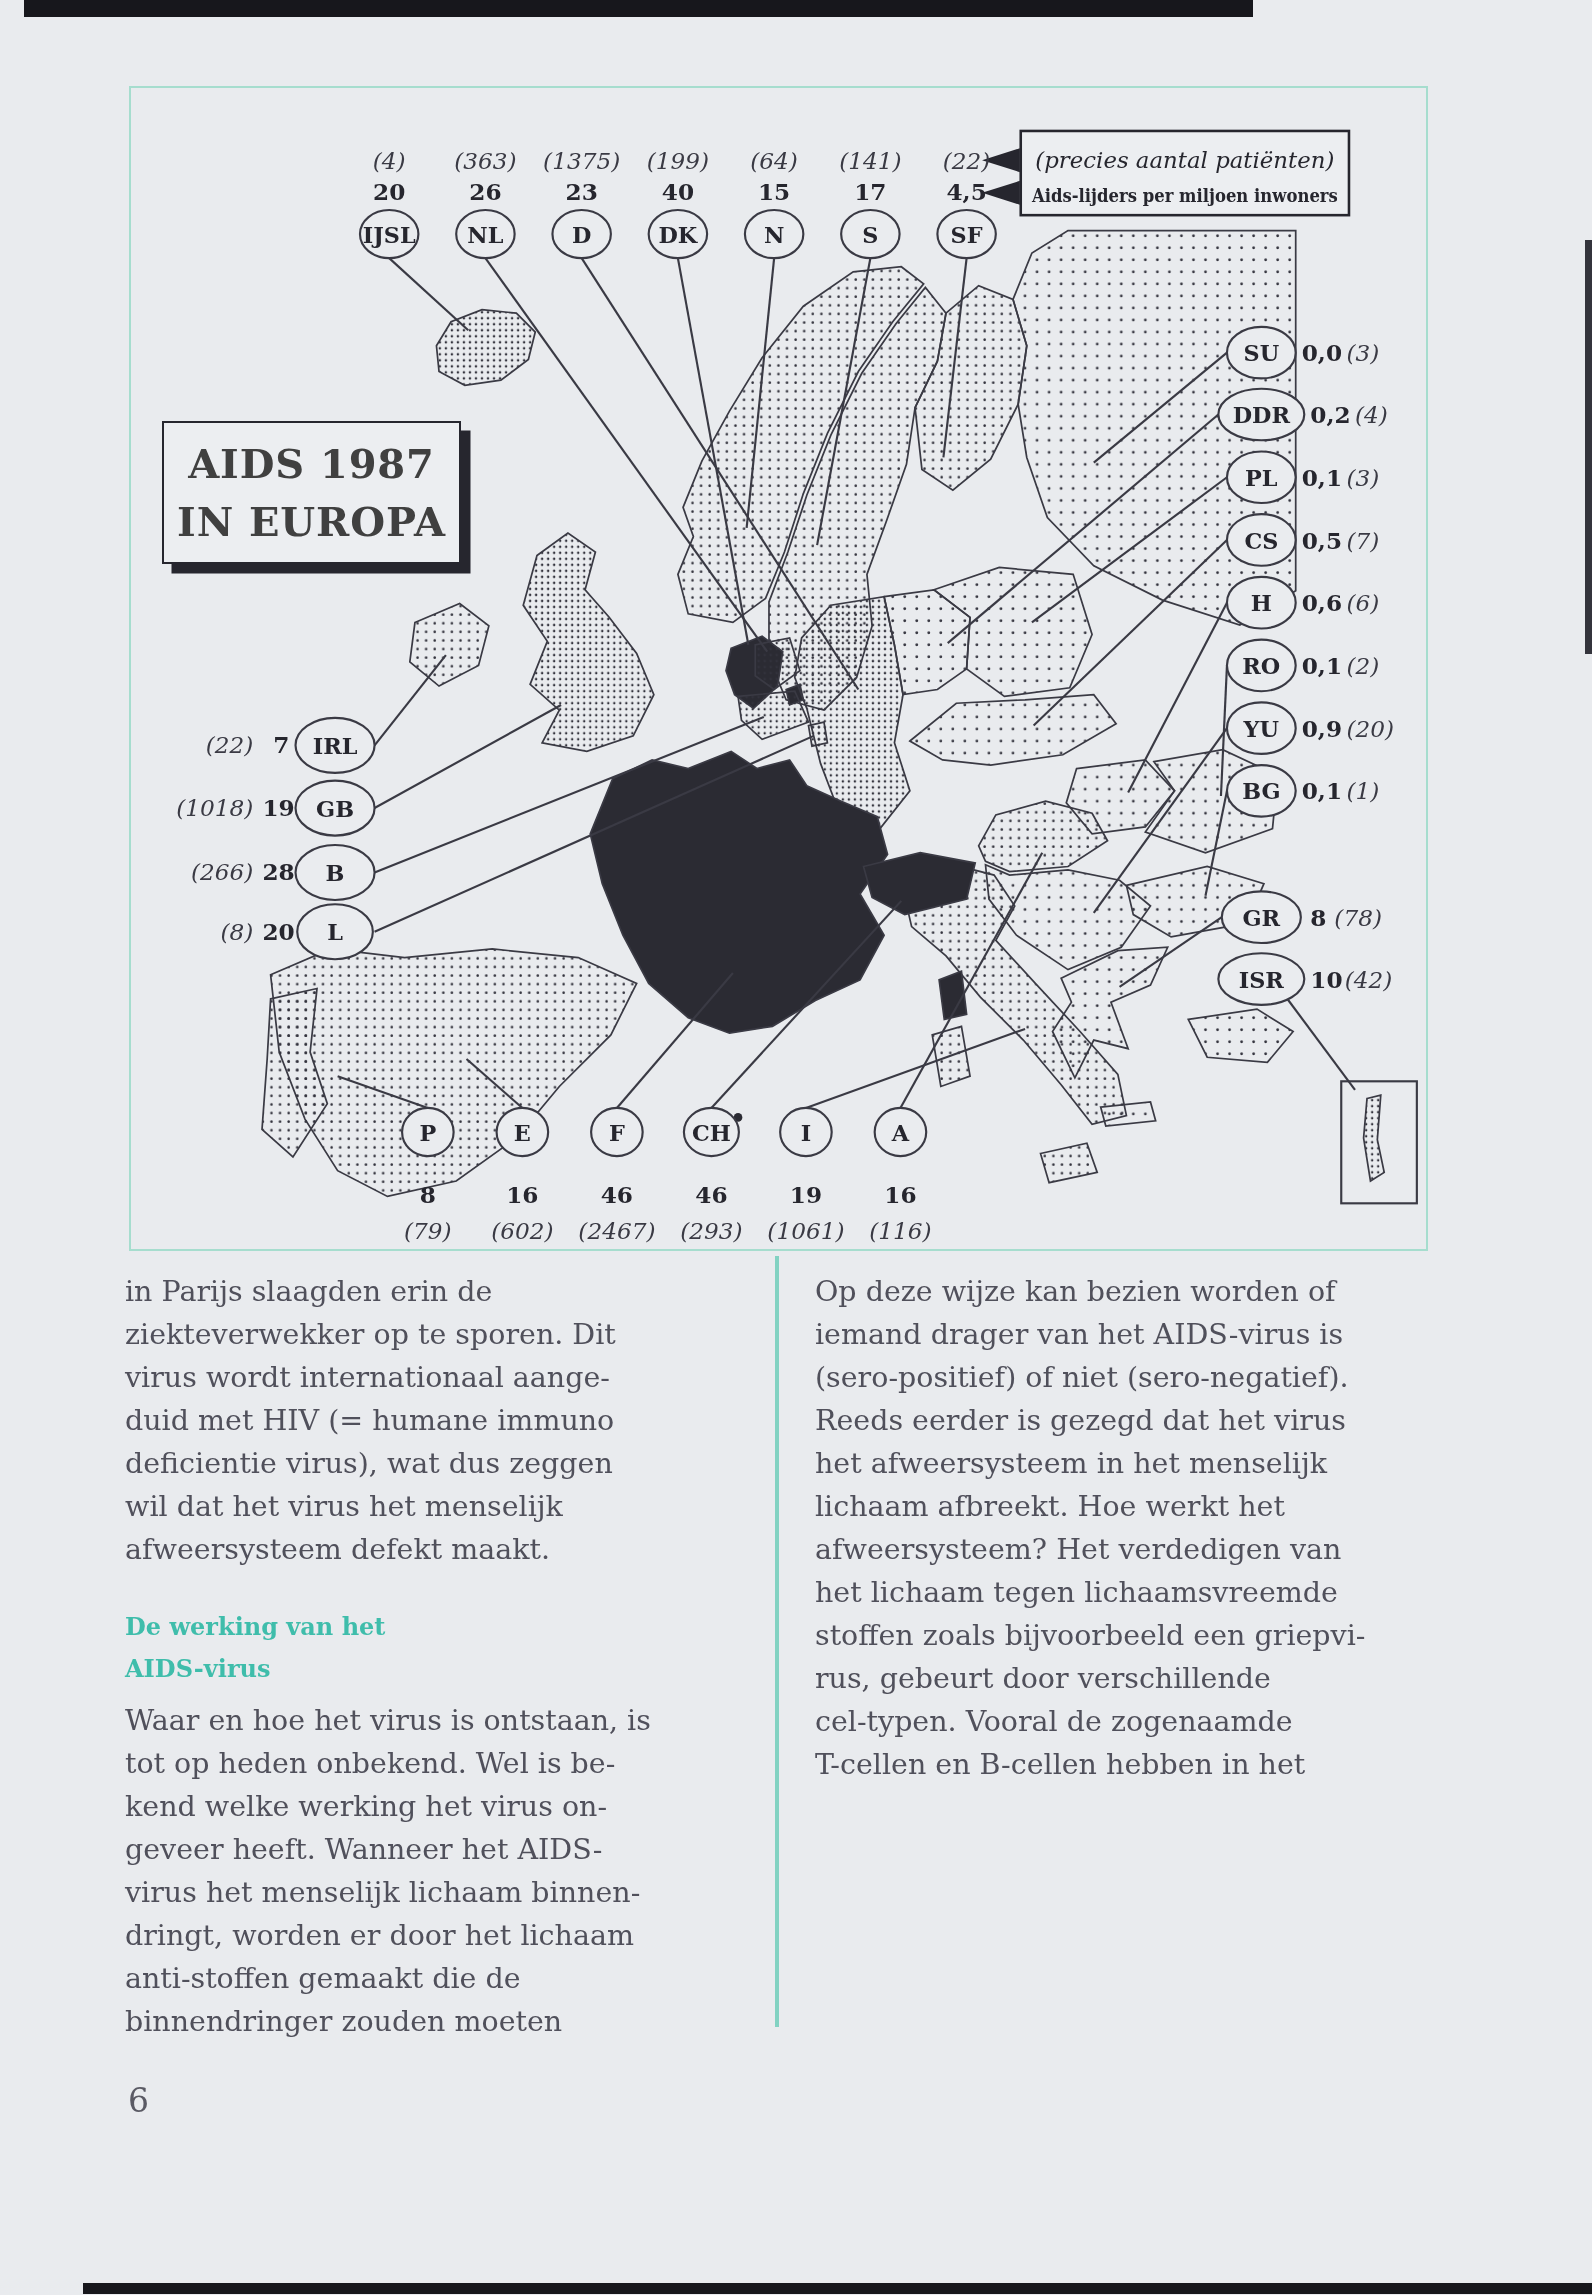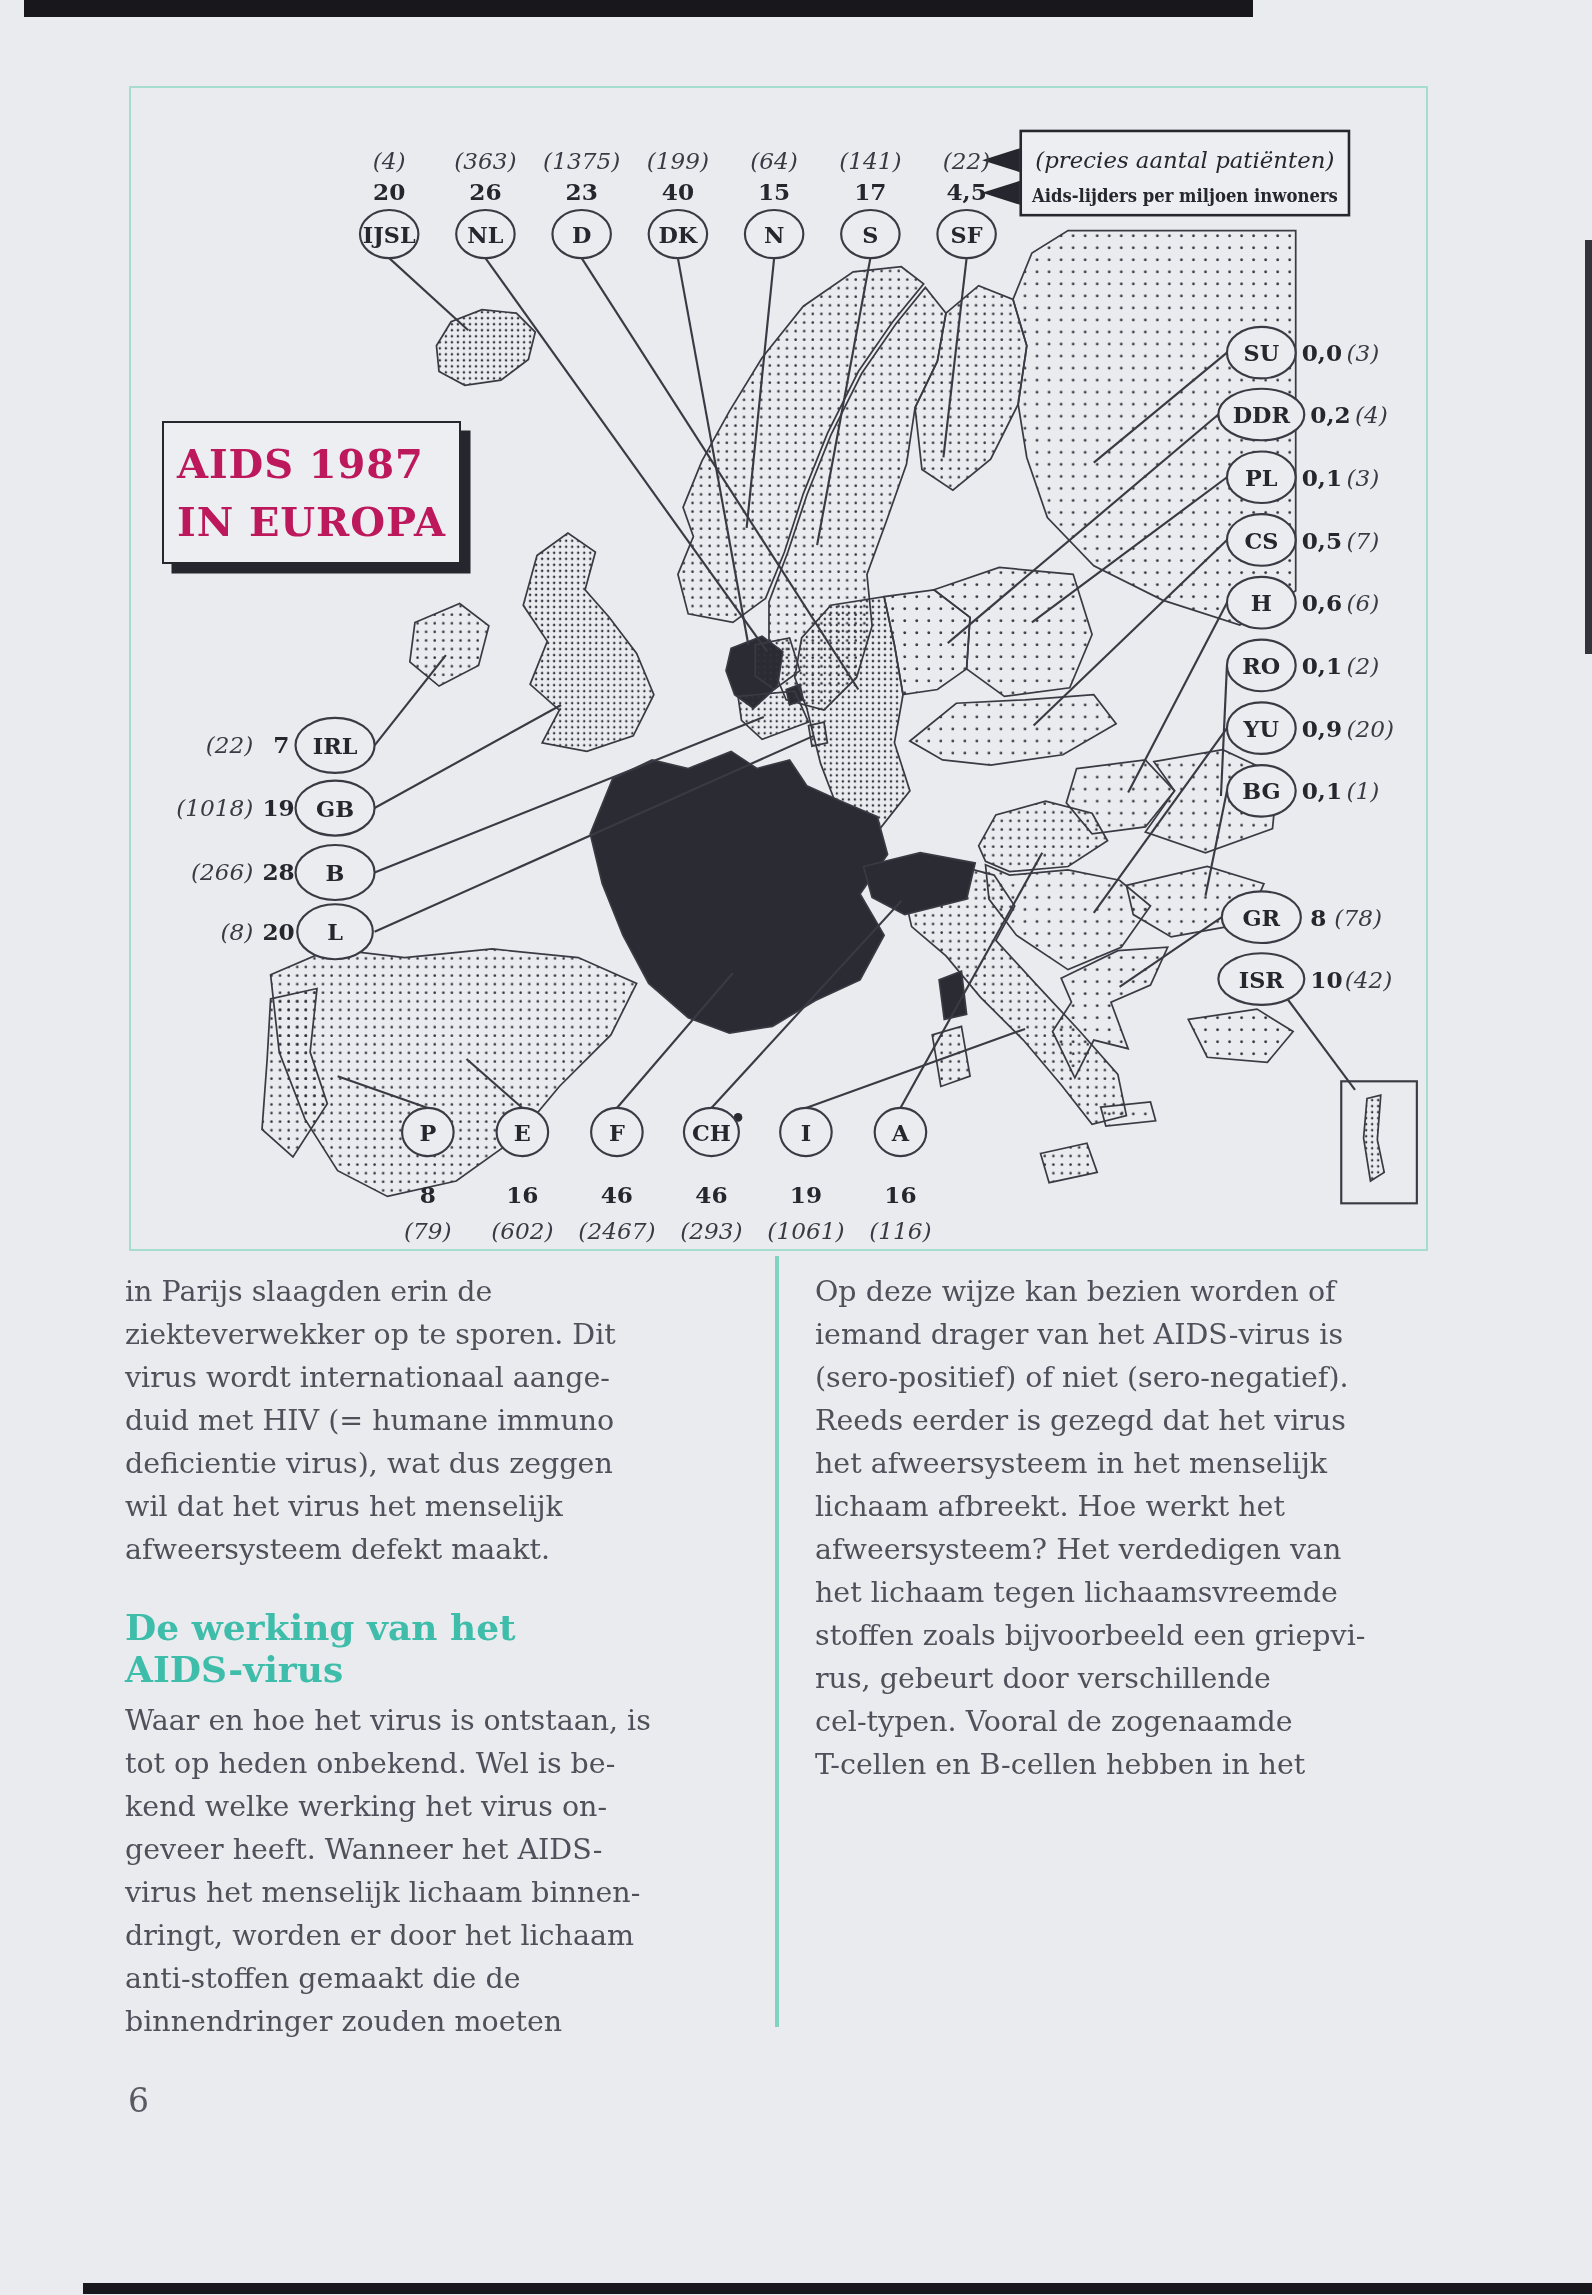--- a/index.html
+++ b/index.html
@@ -16,22 +16,22 @@
 
   
   .map-box { position:absolute; left:129px; top:86px; width:1299px; height:1165px;
              border:2.6px solid #a6ddce; box-sizing:border-box; }
   .map-box svg { position:absolute; left:0; top:0; }
 
   .title-box { position:absolute; left:31px; top:333px; width:299px; height:143px;
                background:#eceef1; border:2.6px solid #26262e; box-sizing:border-box;
                box-shadow:9.5px 9.5px 0 0 #26262e;
                display:flex; align-items:center; justify-content:center; }
-  .title-box .title-text { font-weight:700; font-size:40px; line-height:1.45; color:#be185d;
-               letter-spacing:0.9px; white-space:pre-line; 
+  .title-box .title-text { font-weight:700; font-size:40px; line-height:1.45; color:#404040;
+               letter-spacing:0.9px; white-space:pre-line; text-align:center;
                font-family:"DejaVu Serif", serif; }
 
   
   .country { stroke:#3a3a44; stroke-width:2; }
   .leader  { stroke:#3a3a44; stroke-width:2.5; fill:none; }
   .oval    { fill:#eaecef; stroke:#3a3a44; stroke-width:2.5; }
   .code    { font:700 26px "DejaVu Serif", serif; fill:#26262e; text-anchor:middle; }
   .pm      { font:700 27px "DejaVu Serif", serif; fill:#26262e; }
   .pat     { font:italic 27px "DejaVu Serif", serif; fill:#3a3a44; }
   .anch-mid { text-anchor:middle; }
@@ -39,21 +39,21 @@
   .legend-box { fill:#eceef1; stroke:#26262e; stroke-width:3; }
   .legend1 { font:italic 27px "DejaVu Serif", serif; fill:#26262e; }
   .legend2 { font:700 21px "DejaVu Serif", serif; fill:#26262e; }
 
   
   .divider { position:absolute; left:775px; top:1256px; width:3.5px; height:771px; background:#82d2c2; }
   .col  { position:absolute; color:#50505b; font-size:28.5px; line-height:43px; }
   .col p { margin:0; white-space:pre-line; }
   .col-left  { left:125px; top:1270px; width:639px; }
   .col-right { left:815px; top:1270px; width:647px; }
-  .section-heading { margin:35px 0 8.6px 0; font-weight:700; font-size:36px; line-height:42px;
+  .section-heading { margin:35px 0 8.6px 0; font-weight:700; font-size:24px; line-height:42px;
                      color:#3fbdab; white-space:pre-line; font-family:"DejaVu Serif", serif; }
   .page-number { position:absolute; left:128px; top:2081px; font-size:33px; color:#5a5a64; }
 </style>
 </head>
 <body>
 
 <div class="scan-top"></div>
 
 <div class="map-box">
   <svg class="map" width="1294" height="1160" viewBox="0 0 1505 1350">

